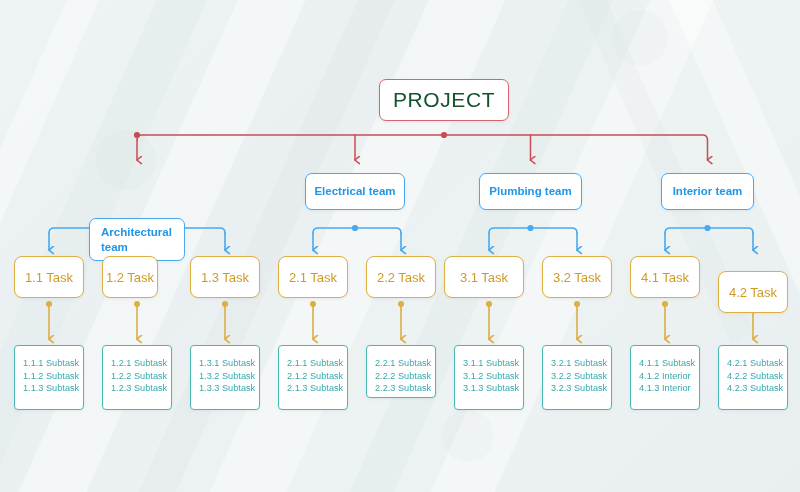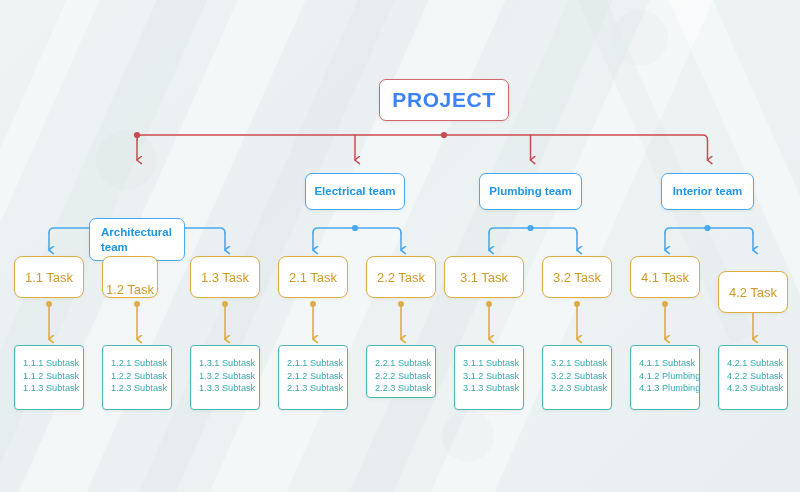--- a/index.html
+++ b/index.html
@@ -69,22 +69,22 @@
   }
 
   .project-node {
     border: 1.6px solid #d4656c;
     border-radius: 7px;
     justify-content: center;
     box-shadow: 0 1px 3px rgba(150,60,60,0.10);
   }
   .project-label {
     font-size: 21px;
-    font-weight: bold;
-    color: #3b82f6;
+    font-weight: normal;
+    color: #14532d;
     letter-spacing: 0.6px;
   }
 
   .team-node {
     border: 1.4px solid #4aa8ee;
     border-radius: 7px;
     padding: 0 11px;
     box-shadow: 0 1px 3px rgba(70,130,180,0.10);
   }
   .team-label {
@@ -215,21 +215,21 @@
       </div>
       <div class="node team-node centered" style="left: 479px; top: 173px; width: 103px; height: 37px;">
         <span class="team-label" style="white-space: nowrap;">Plumbing team</span>
       </div>
       <div class="node team-node centered" style="left: 661px; top: 173px; width: 93px; height: 37px;">
         <span class="team-label" style="white-space: nowrap;">Interior team</span>
       </div>
       <div class="node task-node" style="left: 14px; top: 256px; width: 70px; height: 42px;">
         <span class="task-label">1.1 Task</span>
       </div>
-      <div class="node task-node" style="left: 102px; top: 256px; width: 56px; height: 42px; align-items: flex-end;">
+      <div class="node task-node" style="left: 102px; top: 256px; width: 56px; height: 42px;">
         <span class="task-label">1.2 Task</span>
       </div>
       <div class="node task-node" style="left: 190px; top: 256px; width: 70px; height: 42px;">
         <span class="task-label">1.3 Task</span>
       </div>
       <div class="node task-node" style="left: 278px; top: 256px; width: 70px; height: 42px;">
         <span class="task-label">2.1 Task</span>
       </div>
       <div class="node task-node" style="left: 366px; top: 256px; width: 70px; height: 42px;">
         <span class="task-label">2.2 Task</span>
@@ -291,22 +291,22 @@
       <div class="node subtask-node" style="left: 542px; top: 345px; width: 70px; height: 65px;">
         <div class="subtask-list">
           <div>3.2.1 Subtask</div>
           <div>3.2.2 Subtask</div>
           <div>3.2.3 Subtask</div>
         </div>
       </div>
       <div class="node subtask-node" style="left: 630px; top: 345px; width: 70px; height: 65px;">
         <div class="subtask-list">
           <div>4.1.1 Subtask</div>
-          <div>4.1.2 Plumbing</div>
-          <div>4.1.3 Plumbing</div>
+          <div>4.1.2 Interior</div>
+          <div>4.1.3 Interior</div>
         </div>
       </div>
       <div class="node subtask-node" style="left: 718px; top: 345px; width: 70px; height: 65px;">
         <div class="subtask-list">
           <div>4.2.1 Subtask</div>
           <div>4.2.2 Subtask</div>
           <div>4.2.3 Subtask</div>
         </div>
       </div>
     </div>

